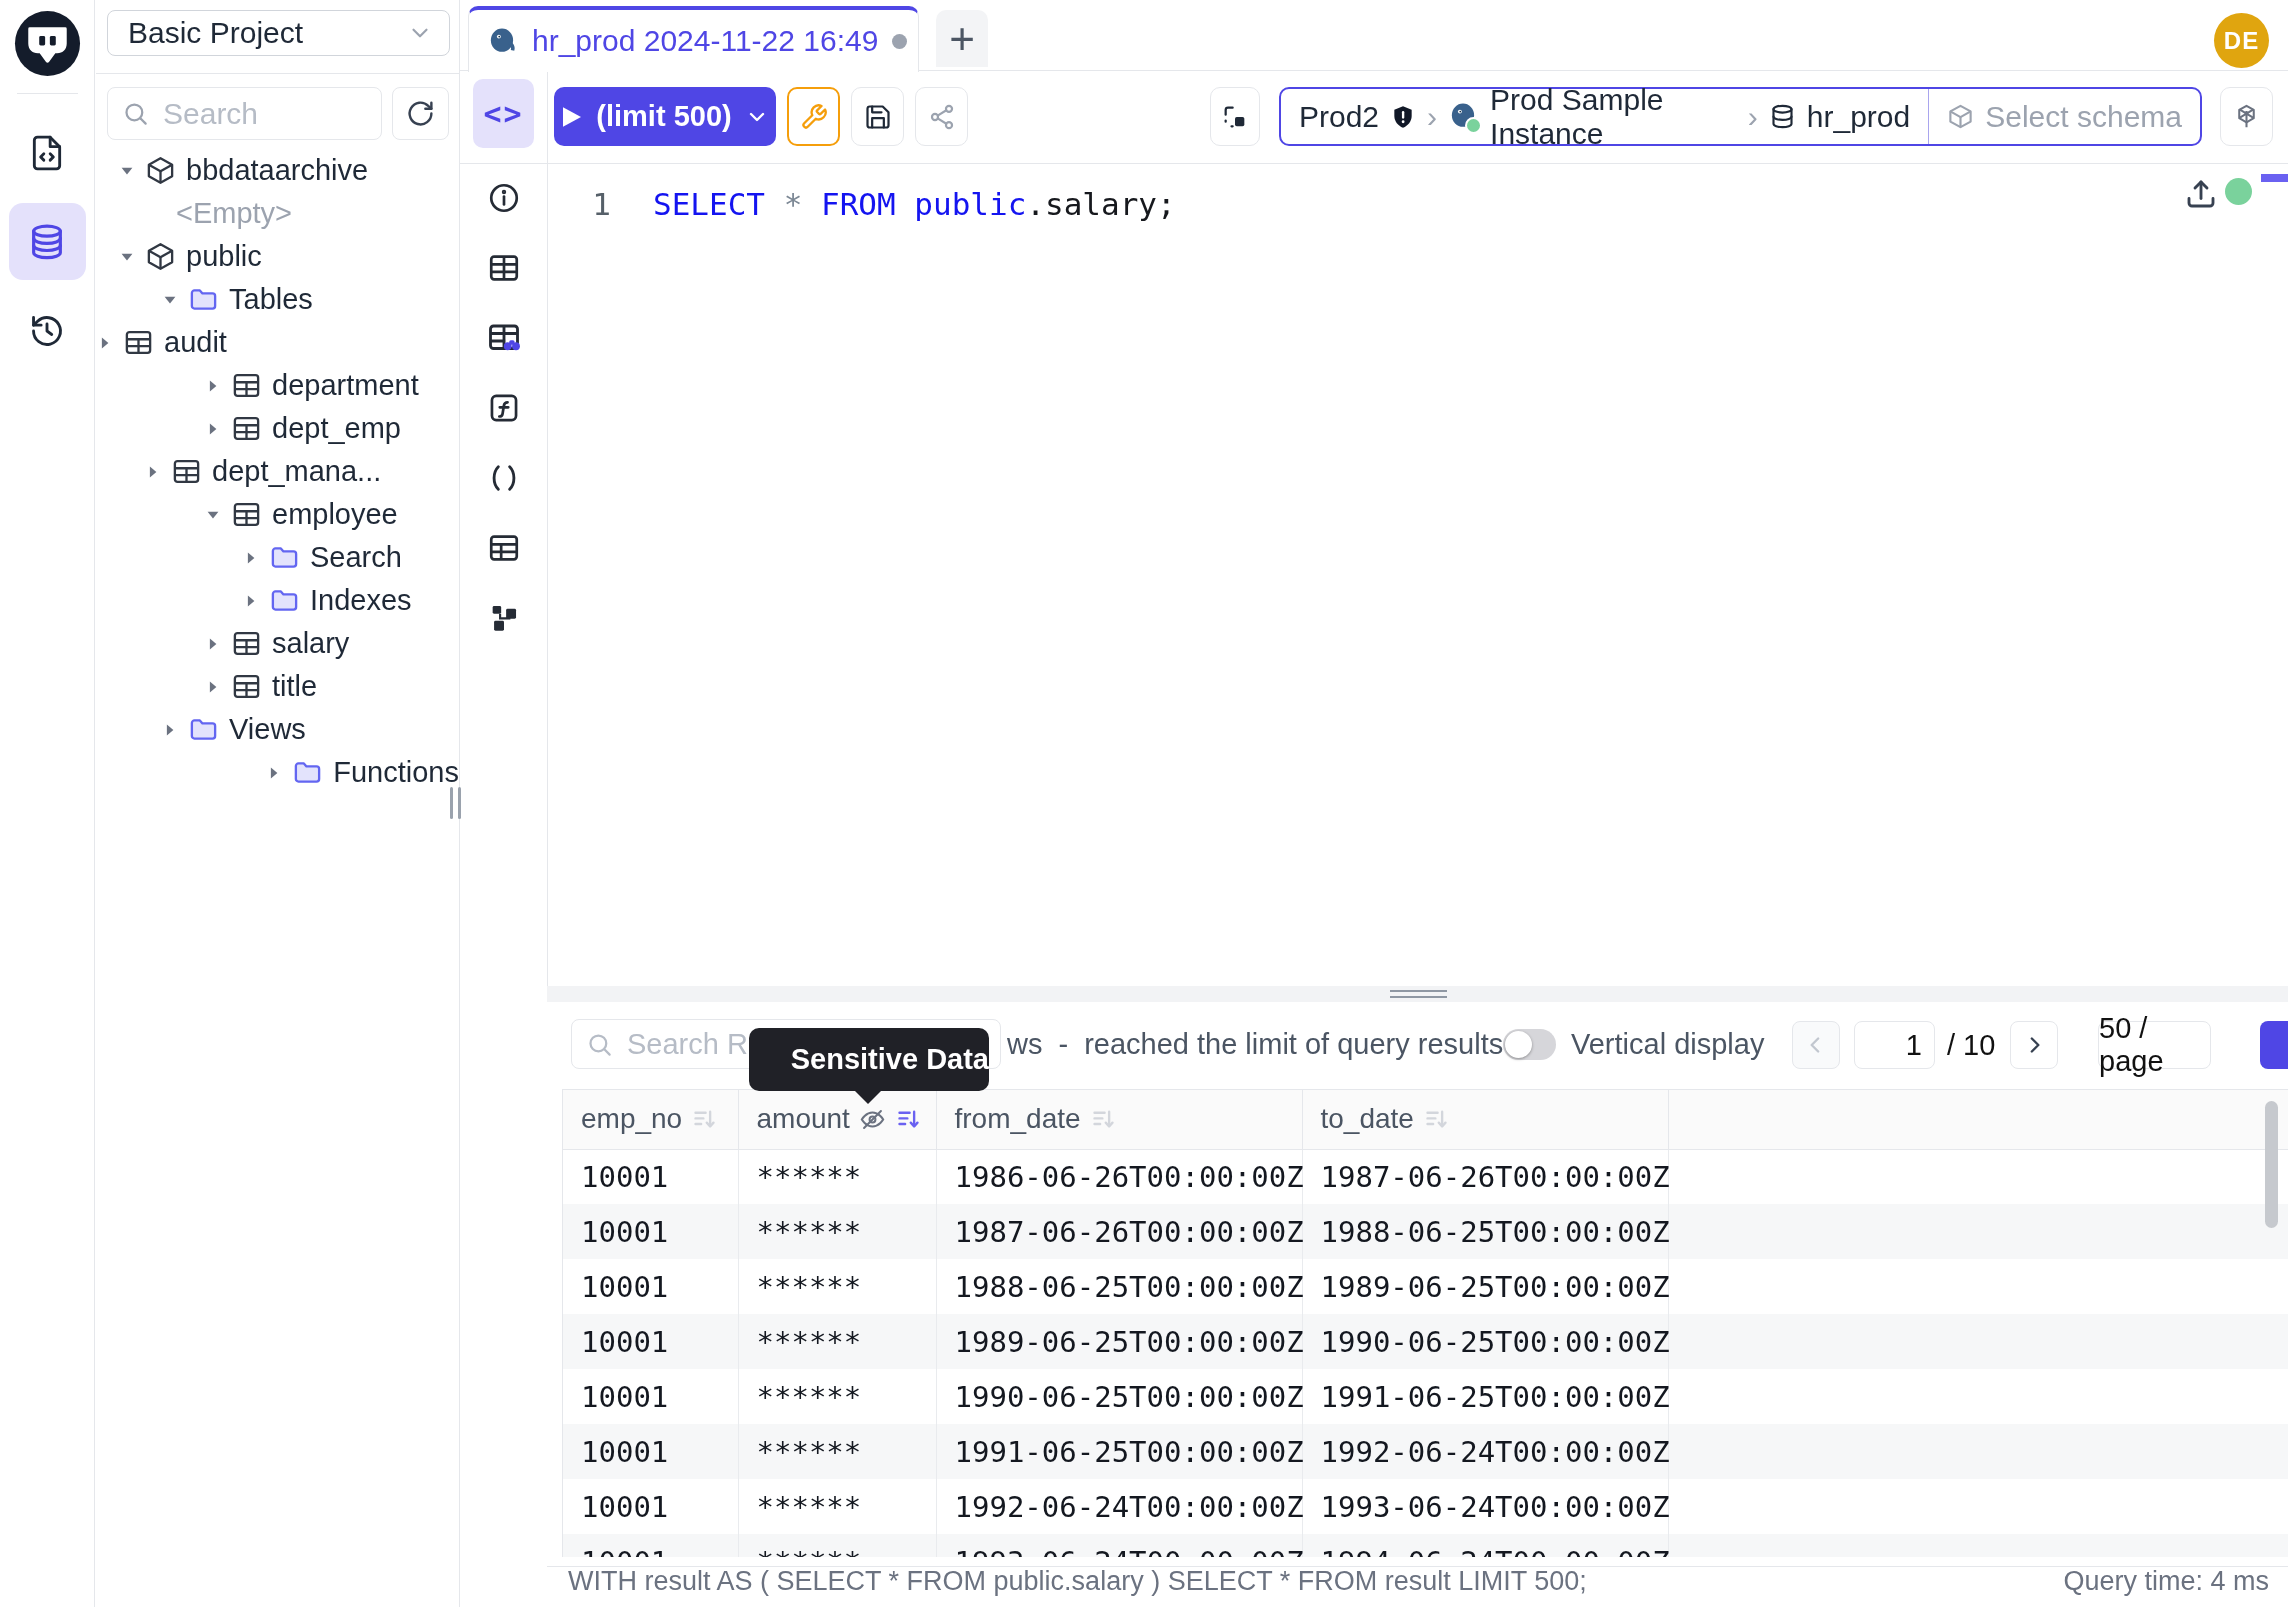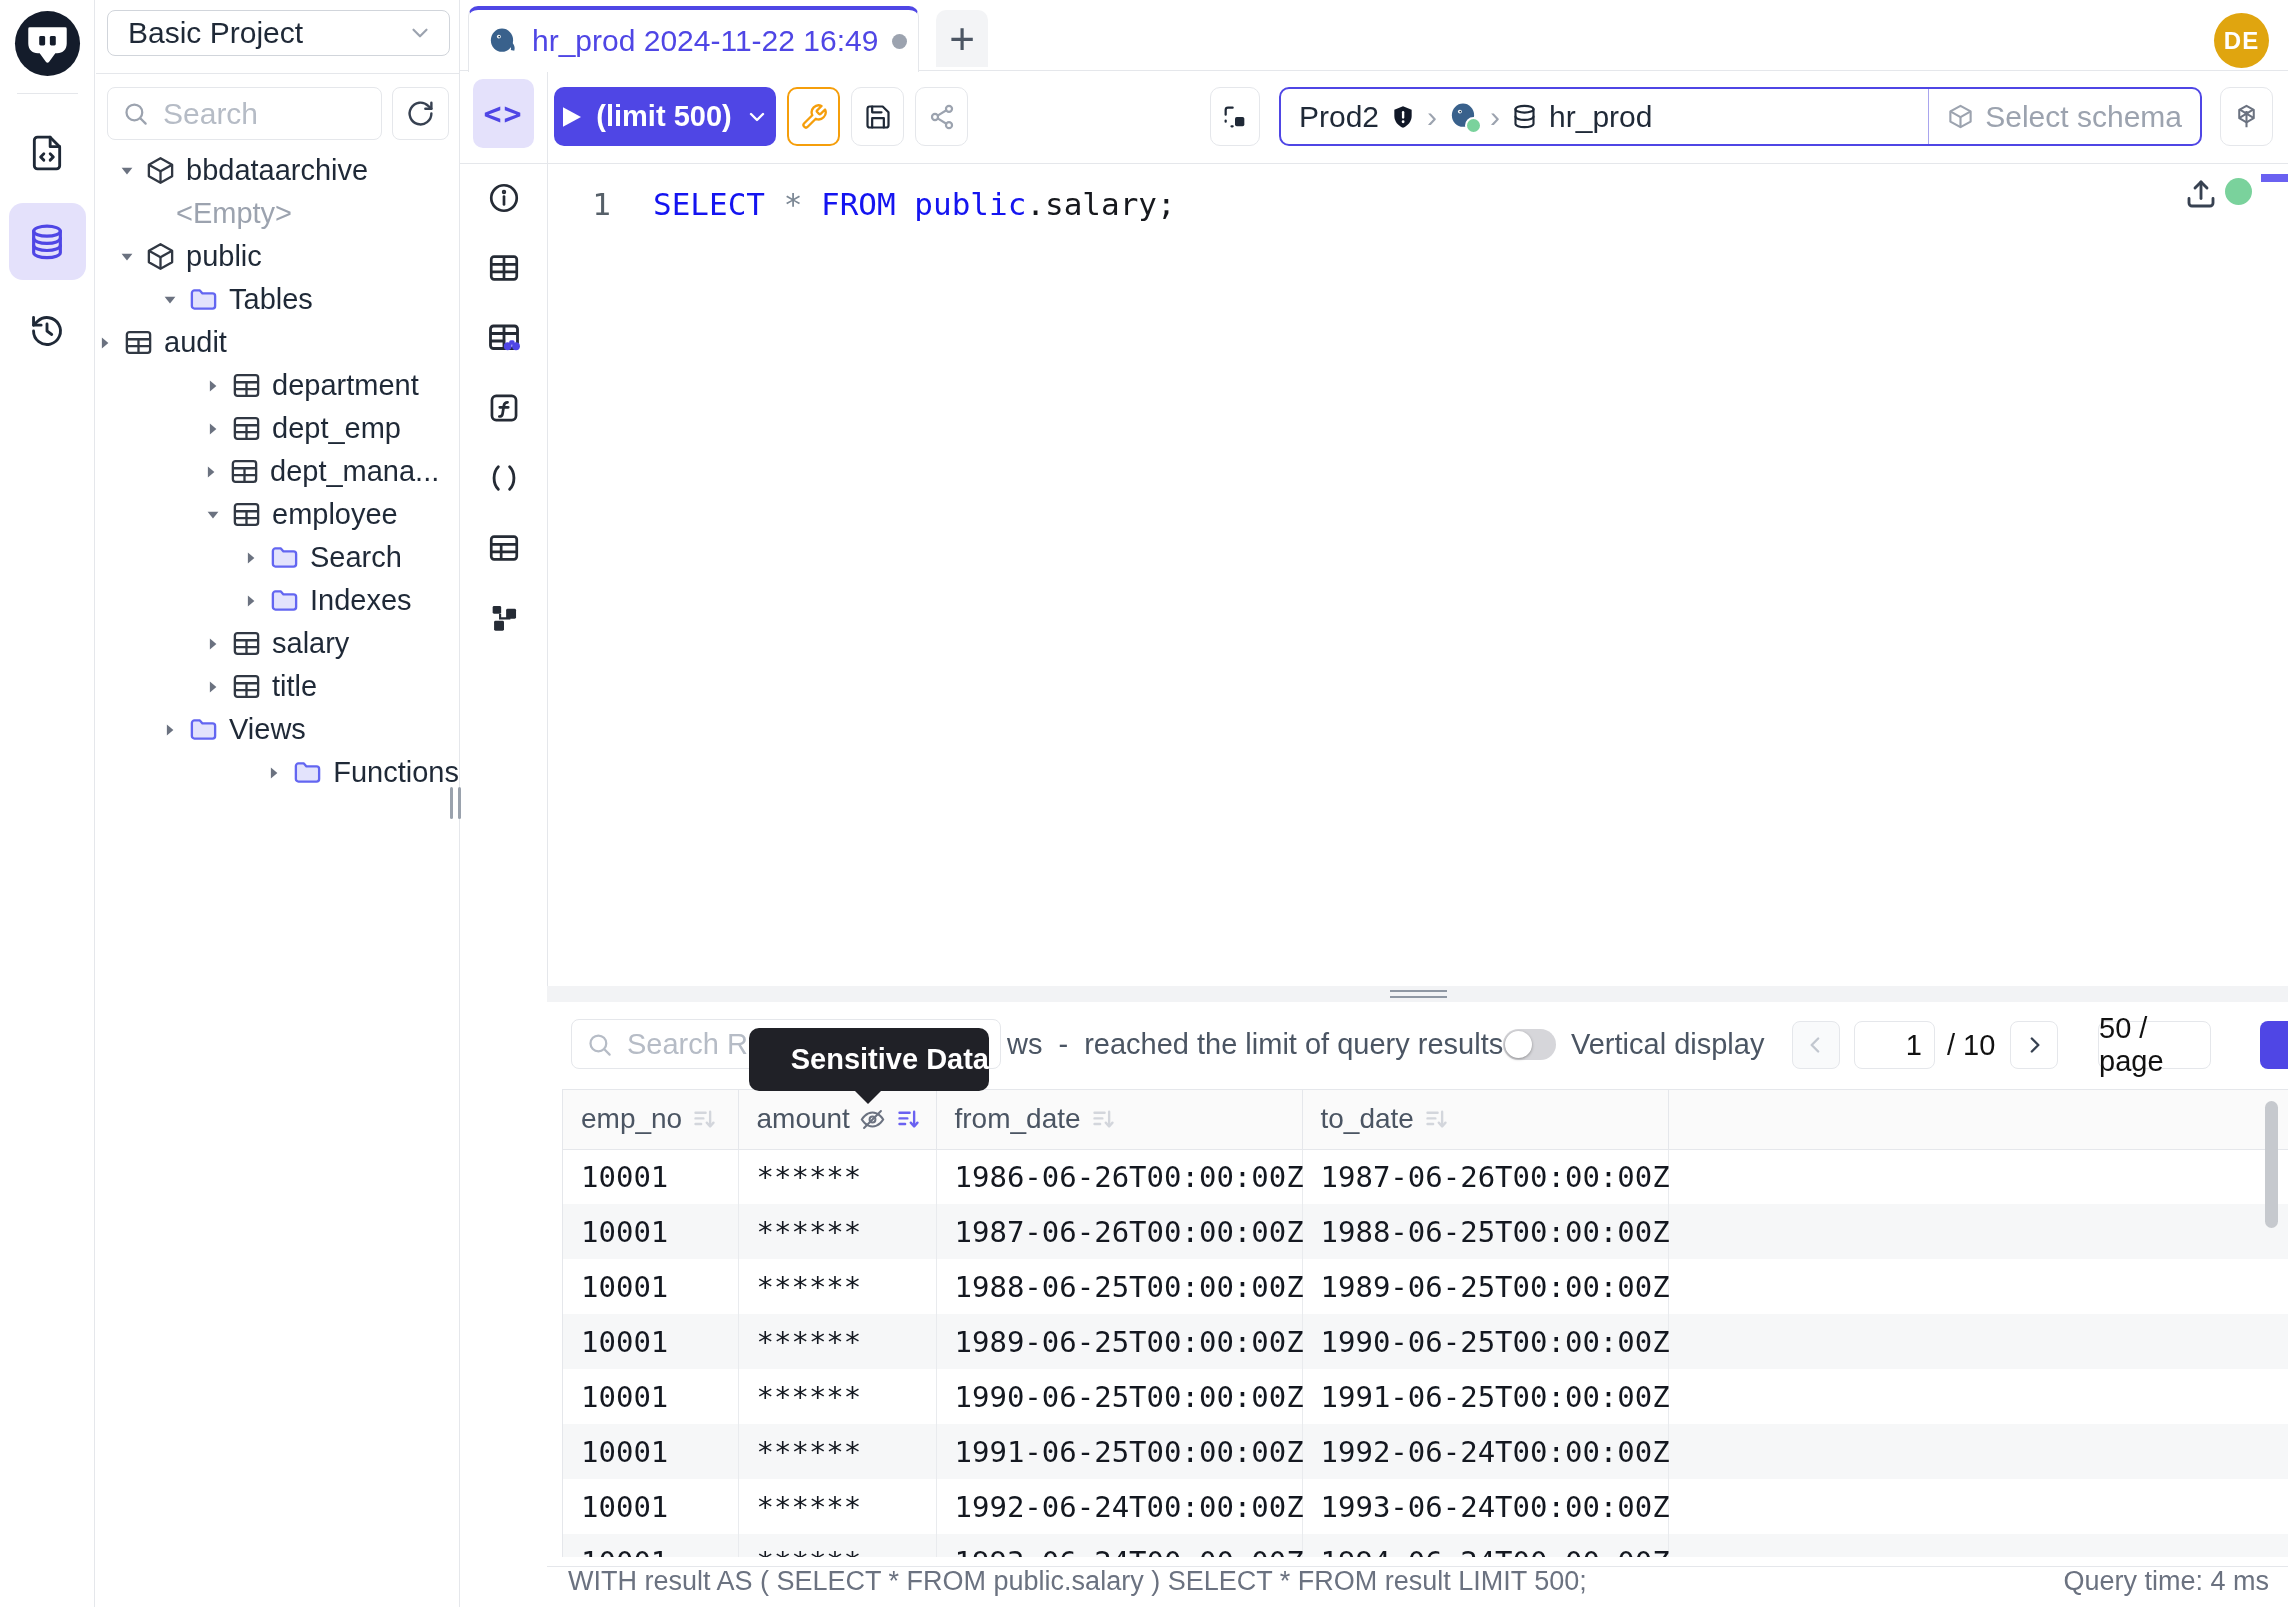--- a/index.html
+++ b/index.html
@@ -292,21 +292,21 @@
             </svg>
           </span>
           <span class="tree-ic">
             <svg width="31" height="31" viewBox="0 0 24 24" fill="none" stroke="#313843" stroke-width="1.8">
               <rect x="3" y="4" width="18" height="16" rx="2"></rect>
               <path d="M3 9.5h18M3 14.8h18M12 9.5V20"></path>
             </svg>
           </span>
           <span>dept_emp</span>
         </div>
-        <div class="tree-row" style="padding-left: 106px;">
+        <div class="tree-row" style="padding-left: 48px;">
           <span class="tree-caret">
             <svg width="18" height="18" viewBox="0 0 16 16">
               <path d="M5.2 3.2 11 8l-5.8 4.8z" fill="#6b7280"></path>
             </svg>
           </span>
           <span class="tree-ic">
             <svg width="31" height="31" viewBox="0 0 24 24" fill="none" stroke="#313843" stroke-width="1.8">
               <rect x="3" y="4" width="18" height="16" rx="2"></rect>
               <path d="M3 9.5h18M3 14.8h18M12 9.5V20"></path>
             </svg>
@@ -506,20 +506,21 @@
           <span class="crumb-sep">›</span>
           <span class="pg-wrap">
             <svg width="31" height="31" viewBox="0 0 24 24">
                 <ellipse cx="11.6" cy="11" rx="8.6" ry="9" fill="#39618c"></ellipse>
               <path fill="#39618c" d="M17.5 12c3.2 1 4.6 3.8 3.6 7.2l-2.7-.6c.6-2.2-.1-3.7-2.2-4.8z"></path>
               <circle cx="9.2" cy="8.2" r="1.5" fill="#fff"></circle>
                 <circle cx="9.5" cy="8.2" r=".7" fill="#16324a"></circle>
               </svg>
             <span class="pg-dot"></span>
           </span>
+          <span>Prod Sample Instance</span>
           <span class="crumb-sep">›</span>
           <span>
             <svg width="27" height="27" viewBox="0 0 24 24" fill="none" stroke="#1f2937" stroke-width="1.9" stroke-linecap="round">
               <ellipse cx="12" cy="5.5" rx="8" ry="3"></ellipse>
                 <path d="M4 5.5V12c0 1.7 3.6 3 8 3s8-1.3 8-3V5.5"></path>
               <path d="M4 12v6.5c0 1.7 3.6 3 8 3s8-1.3 8-3V12"></path>
               </svg>
           </span>
           <span>hr_prod</span>
         </div>

